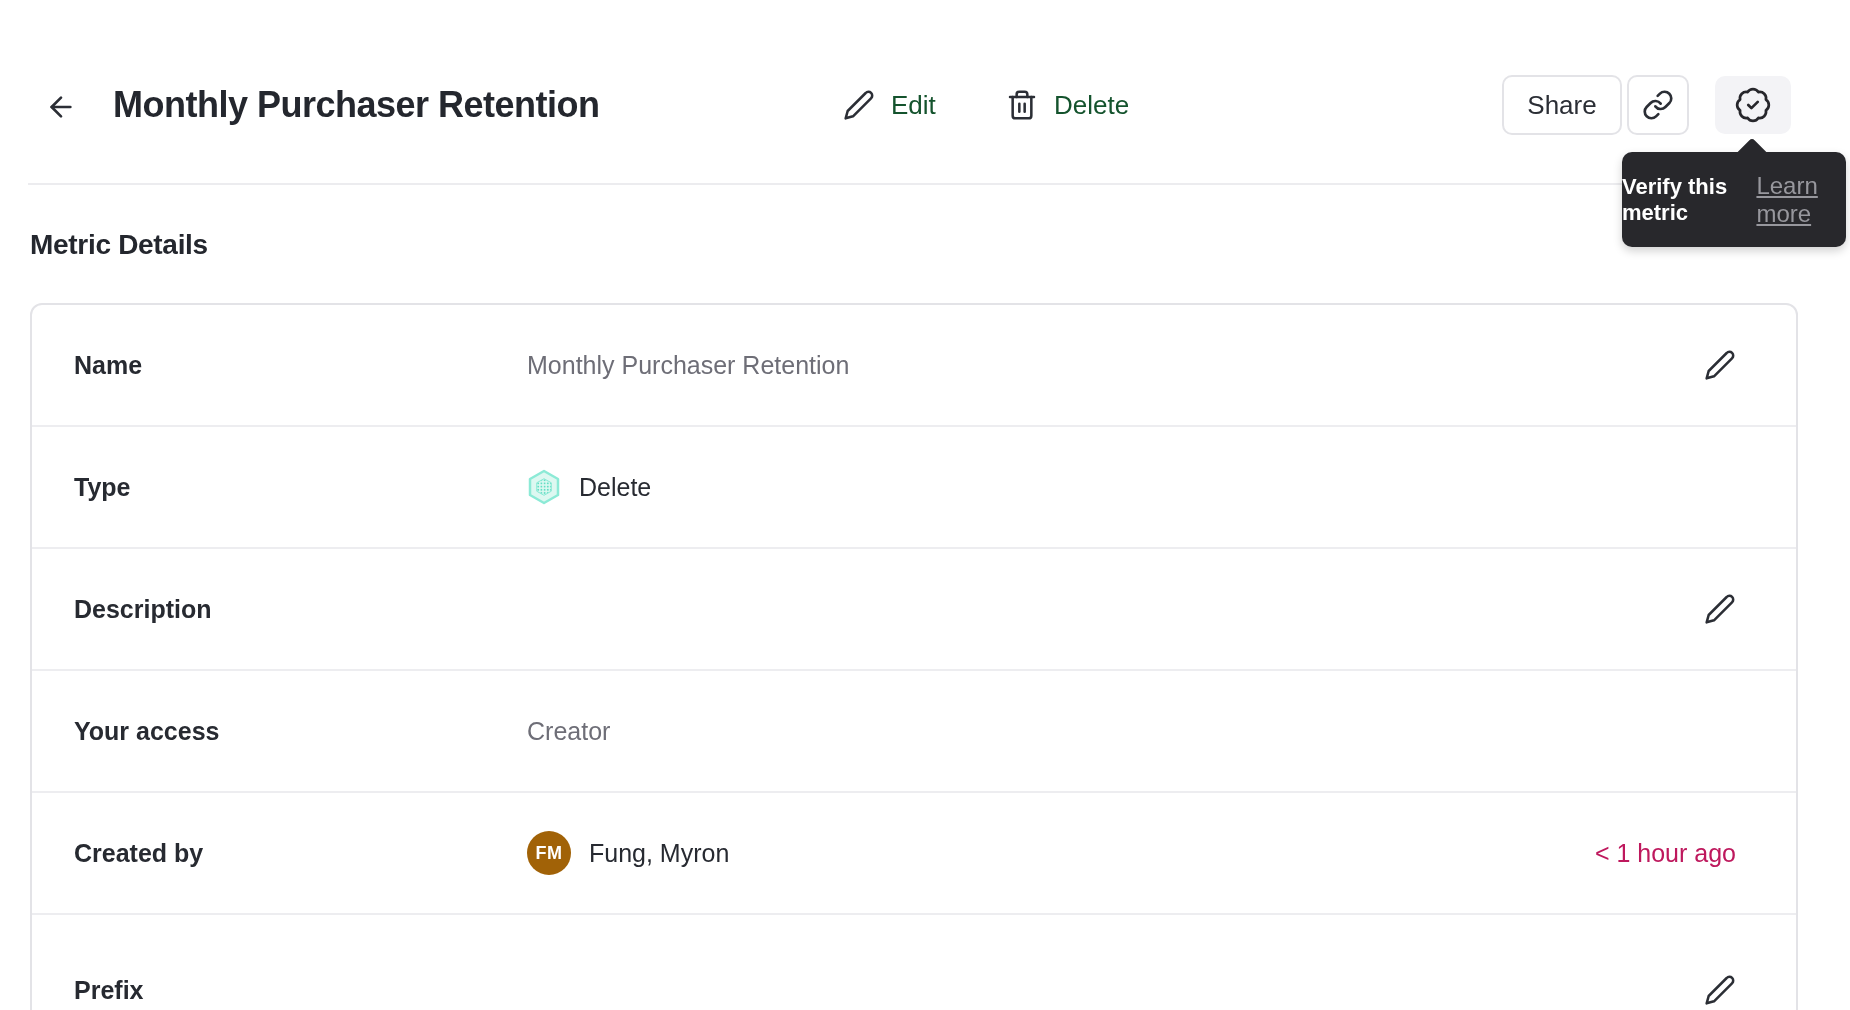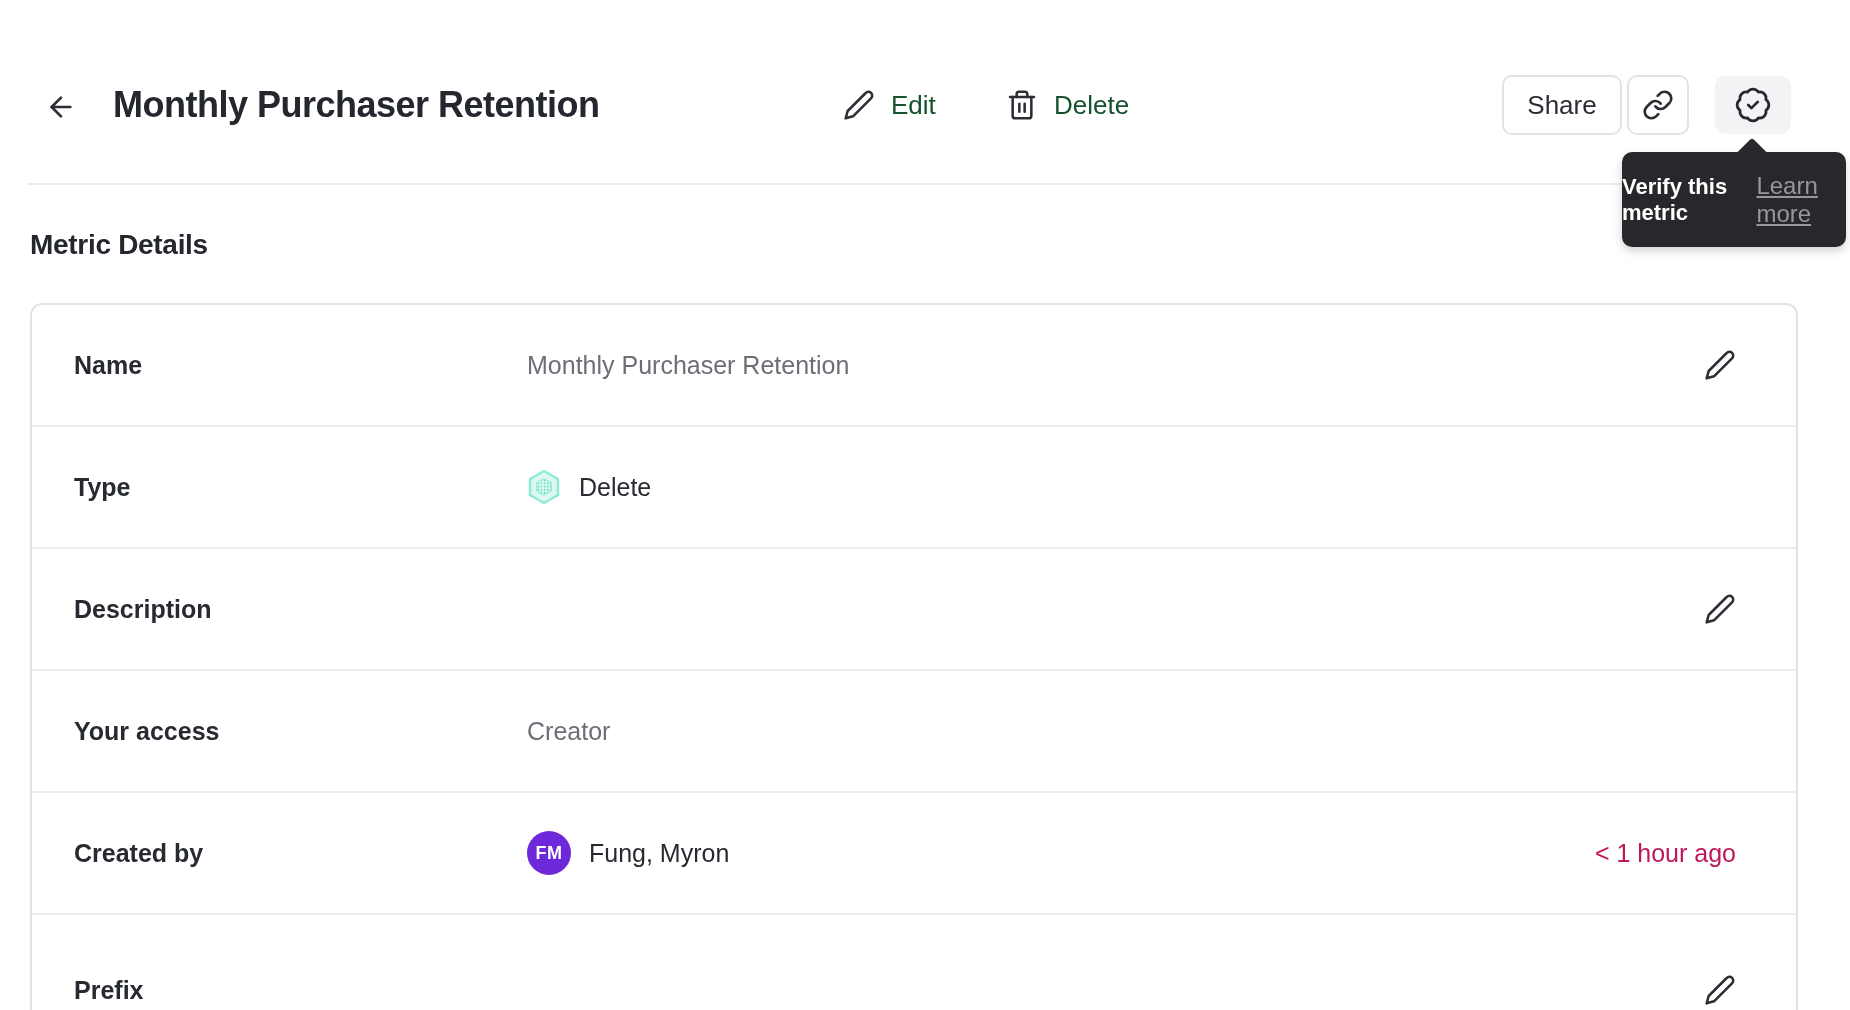--- a/index.html
+++ b/index.html
@@ -82,21 +82,21 @@
   .row-value { font-size:25px; color:#6e6e77; }
   .row-value.dark { color:#272a31; }
   .value-group { display:flex; align-items:center; gap:18px; }
   .row-spacer { flex:1; }
   .row-meta { font-size:25px; color:#be185d; white-space:nowrap; }
   .row-edit {
     width:44px; height:44px; margin-right:-6px; flex-shrink:0;
     display:flex; align-items:center; justify-content:center; cursor:pointer; color:#2b2e35;
   }
   .avatar {
-    width:44px; height:44px; border-radius:50%; background:#6d28d9;
+    width:44px; height:44px; border-radius:50%; background:#a16207;
     color:#ffffff; font-size:18px; font-weight:700; letter-spacing:0.5px;
     display:flex; align-items:center; justify-content:center;
   }
 </style>
 </head>
 <body>
 
 <div class="page">
 
   <div class="header">

